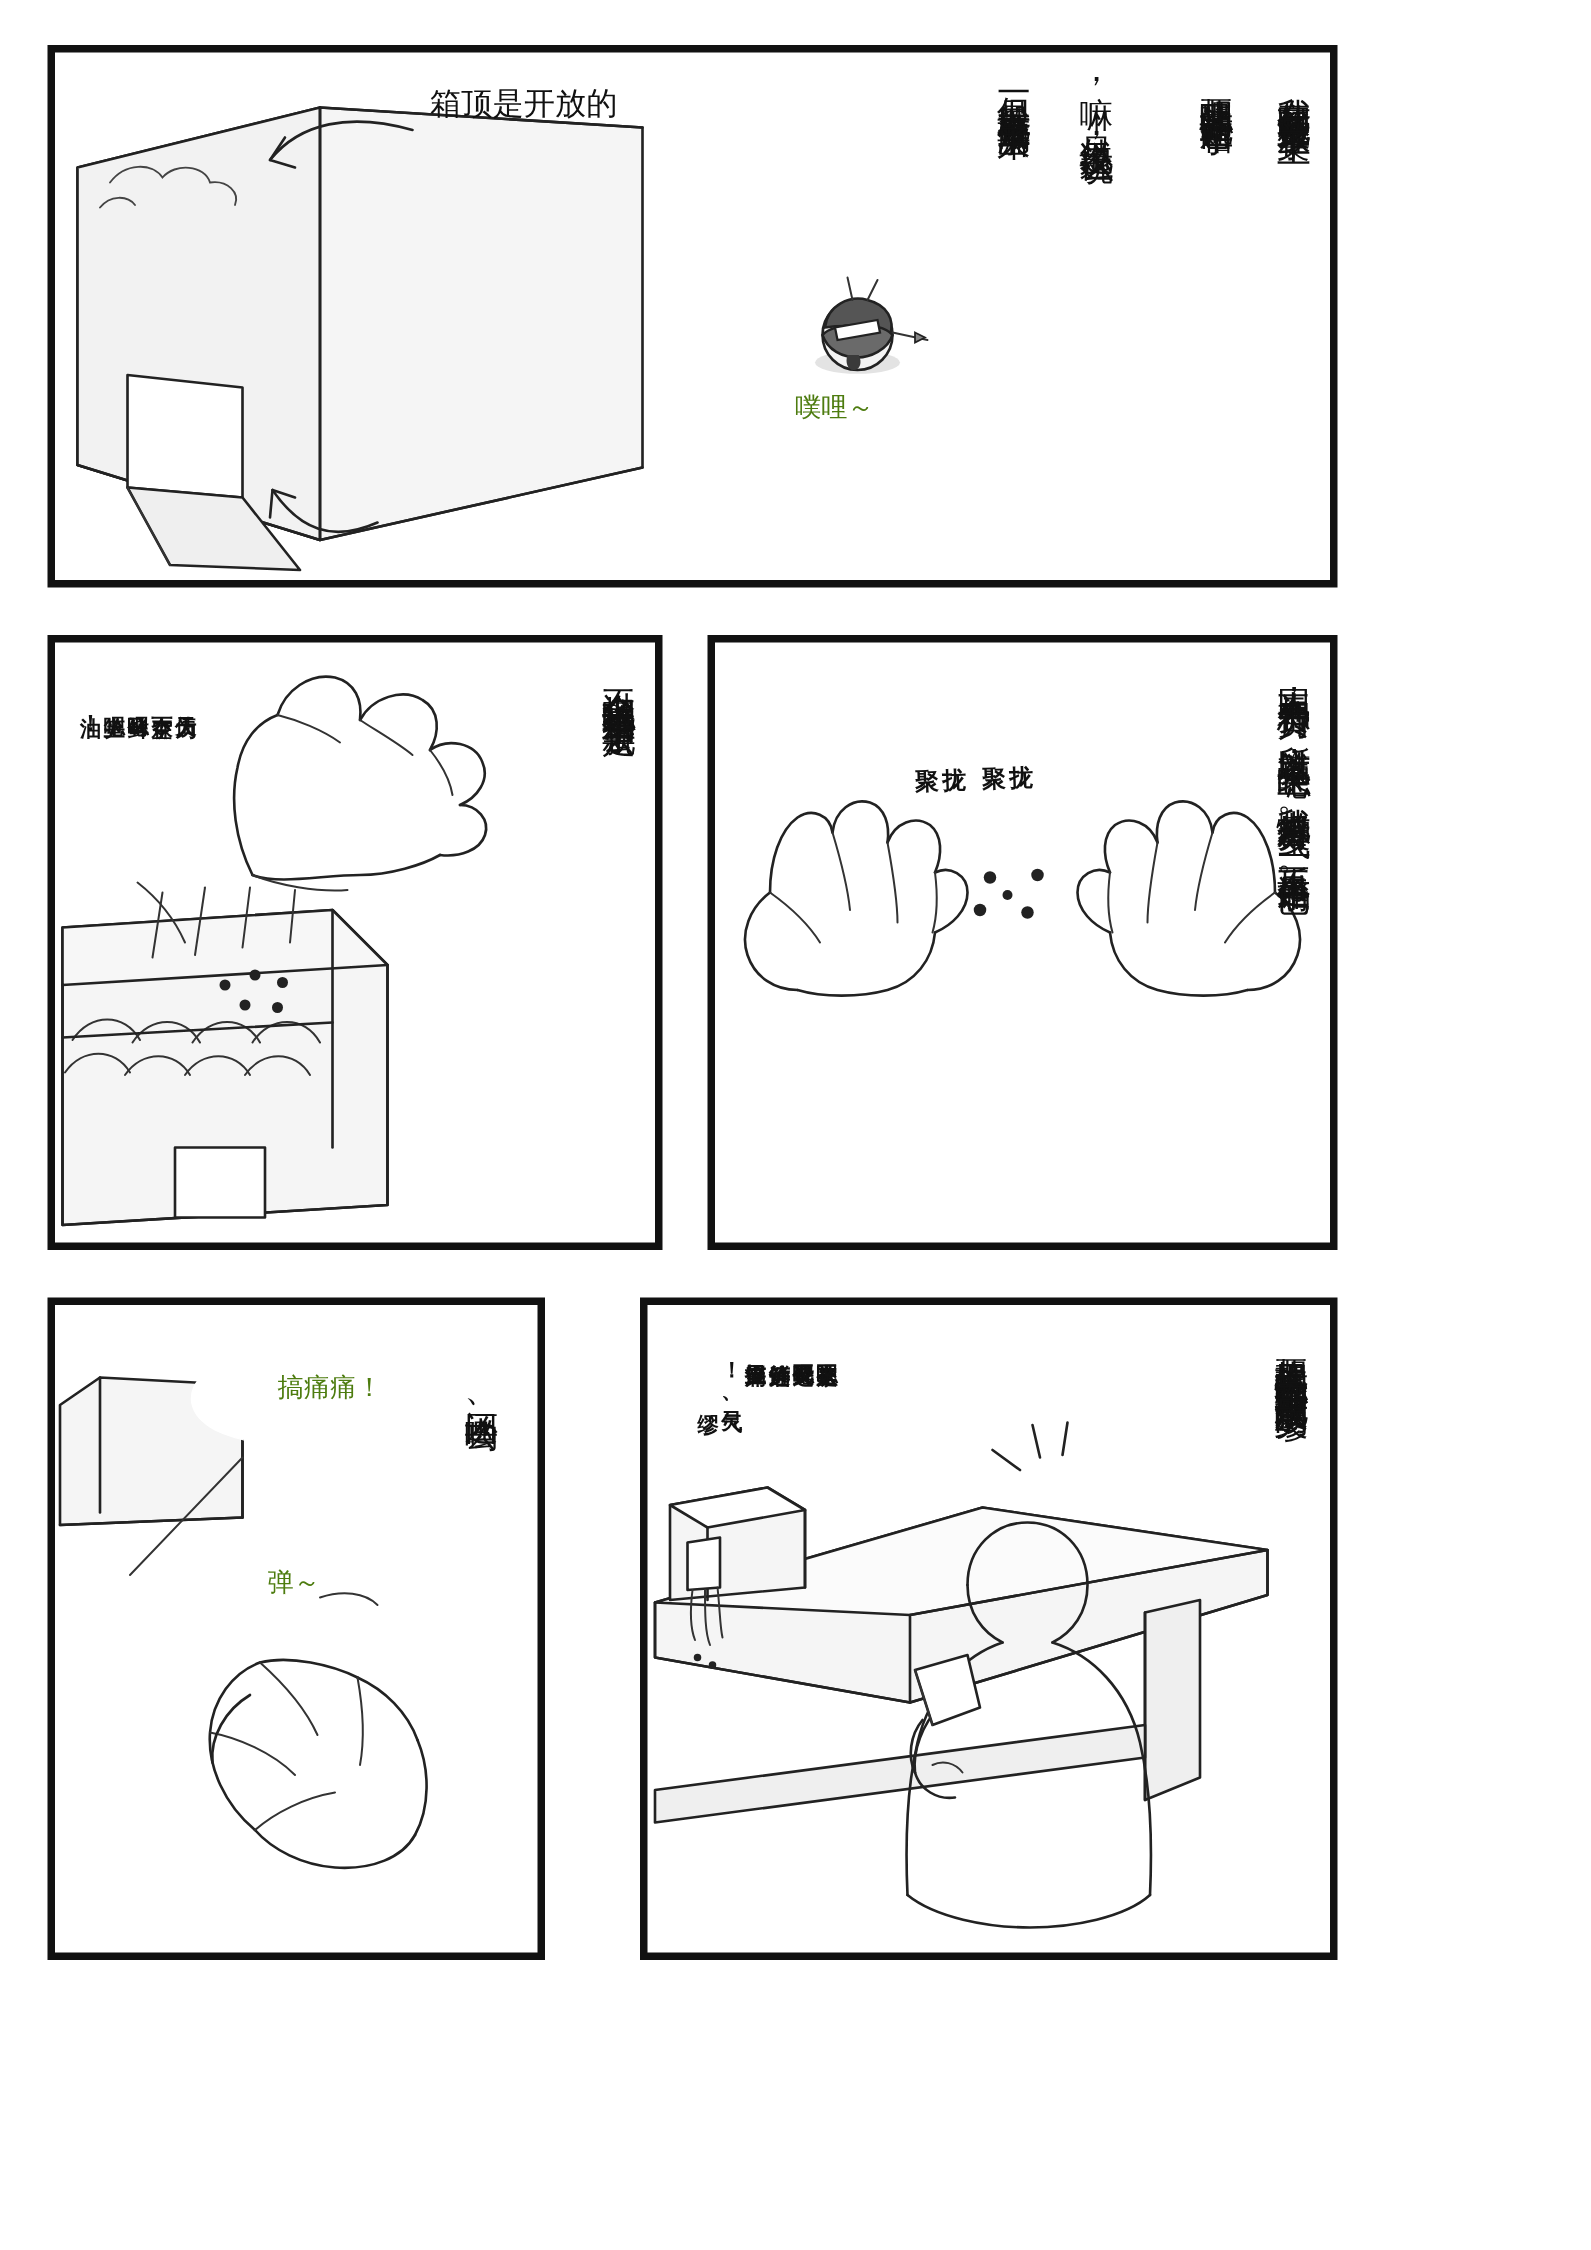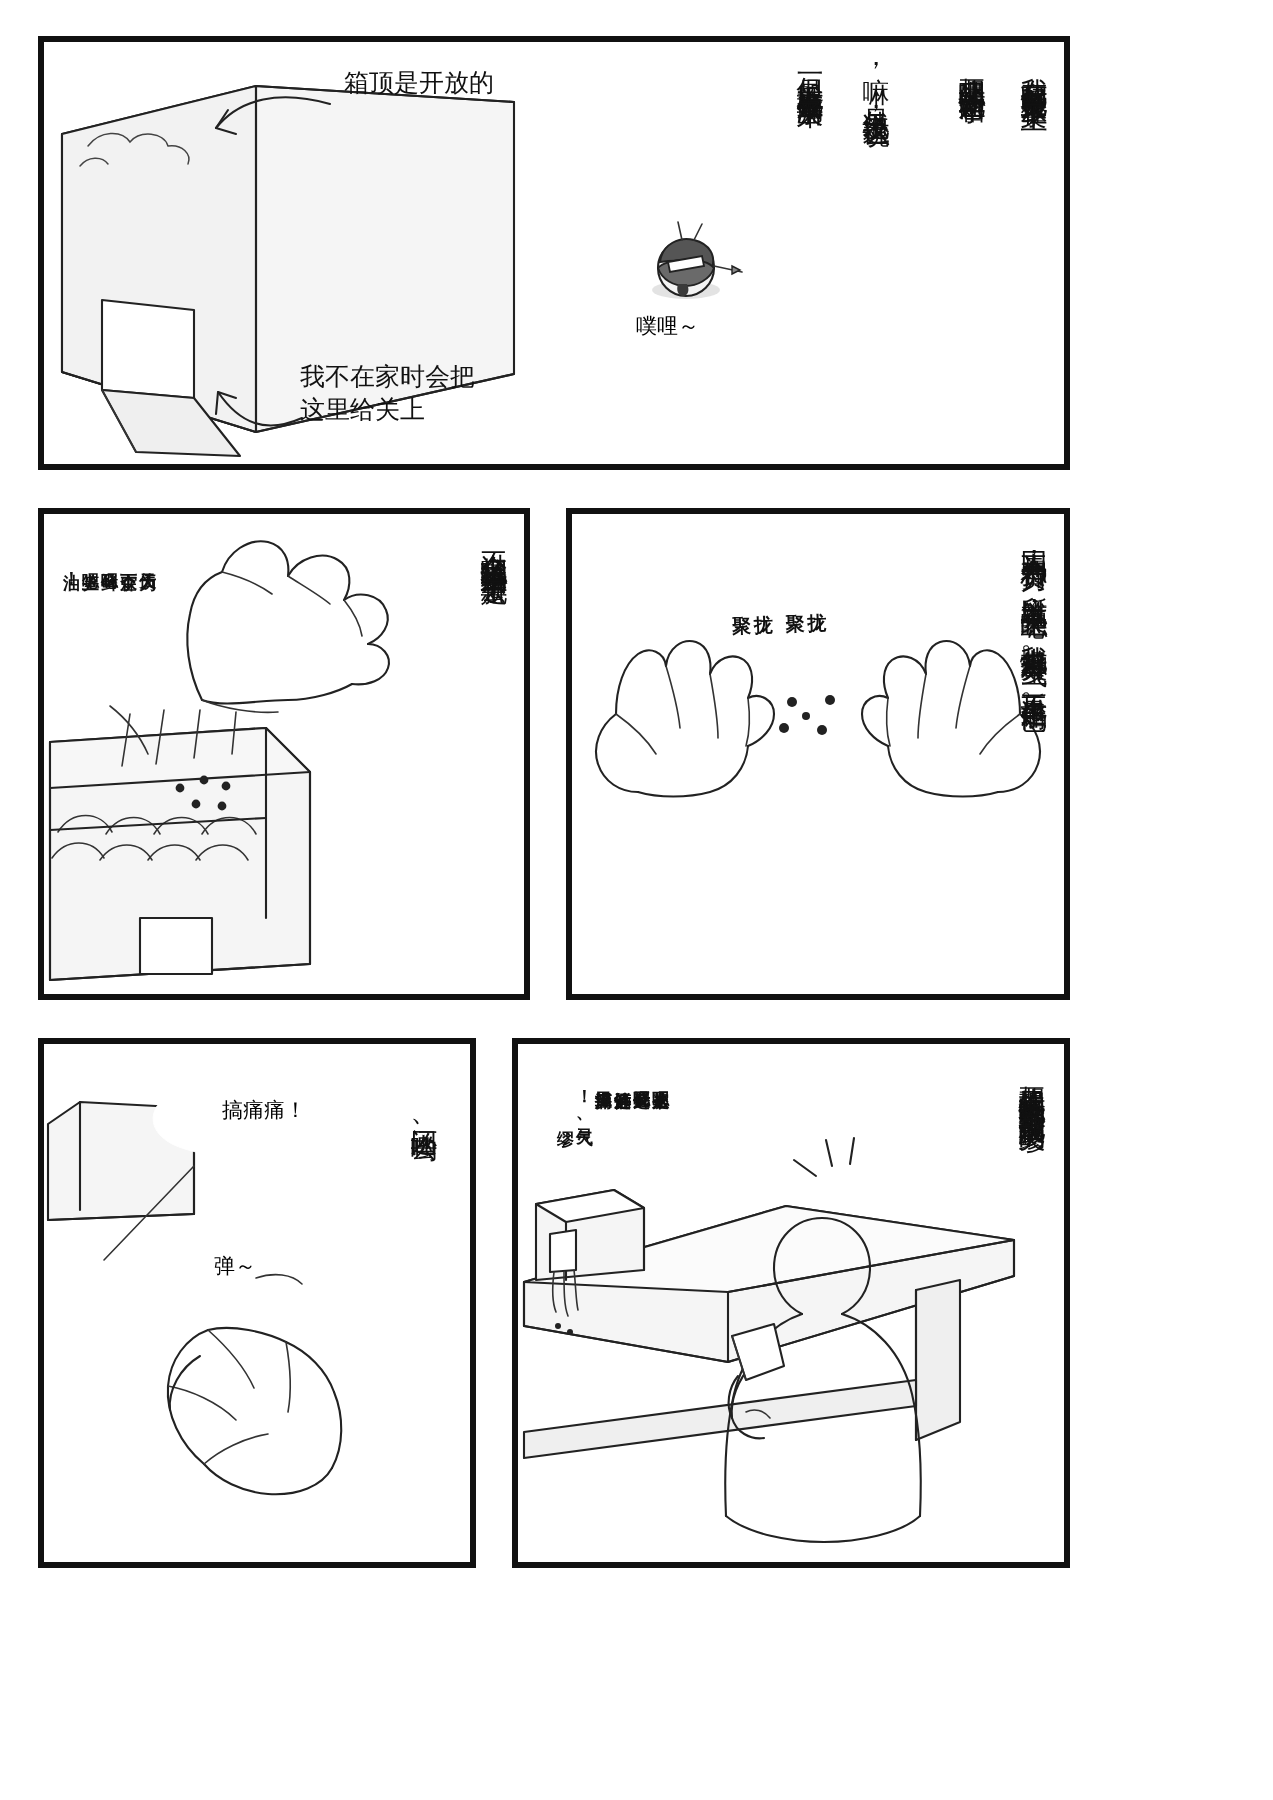--- a/index.html
+++ b/index.html
@@ -15,21 +15,21 @@
   
   .panel {
     position: absolute;
     background: #ffffff;
     border: 6px solid #111111;
     overflow: hidden;
   }
   #panel-1 { left: 38px;  top: 36px;   width: 1032px; height: 434px; }
   #panel-2 { left: 38px;  top: 508px;  width: 492px;  height: 492px; }
   #panel-3 { left: 566px; top: 508px;  width: 504px;  height: 492px; }
-  #panel-4 { left: 38px;  top: 1038px; width: 438px;  height: 530px; }
+  #panel-4 { left: 38px;  top: 1038px; width: 398px;  height: 530px; }
   #panel-5 { left: 512px; top: 1038px; width: 558px;  height: 530px; }
 
   
   .vtext {
     position: absolute;
     writing-mode: vertical-rl;
     text-orientation: upright;
     font-family: "DejaVu Sans", "Liberation Sans", sans-serif;
     font-size: 27px;
     line-height: 1.32;
@@ -67,21 +67,21 @@
   .hand.sfx {
     font-size: 19px;
     letter-spacing: 3px;
     transform: rotate(-2deg);
   }
 
   
   .sfxplain {
     position: absolute;
     font-size: 21px;
-    color: #000000;
+    color: #4d7c0f;
     font-weight: 500;
   }
 
   svg { display: block; overflow: visible; }
   .ln { fill: none; stroke: #222; stroke-width: 2.1; stroke-linecap: round; stroke-linejoin: round; }
   .ln-thin { fill: none; stroke: #333; stroke-width: 1.6; stroke-linecap: round; stroke-linejoin: round; }
   .ln-soft { fill: none; stroke: #444; stroke-width: 1.5; stroke-linecap: round; }
   .fill-lt { fill: #efefef; stroke: #222; stroke-width: 2.1; stroke-linejoin: round; }
   .fill-lt2 { fill: #f5f5f5; stroke: #222; stroke-width: 2.1; stroke-linejoin: round; }
   .fill-w { fill: #ffffff; stroke: #222; stroke-width: 2.1; stroke-linejoin: round; }
@@ -130,22 +130,20 @@
 
         <path class="ln-thin" d="M58 28 L86 34"></path>
         <path d="M76 28 l8 4 l-8 4 z" fill="#888" stroke="#222" stroke-width="1.4"></path>
 
         <path d="M22 46 C20 52 22 58 27 58 C32 58 34 52 31 46 Z" fill="#3a3a3a"></path>
       </g>
     </svg>
 
     <div class="htext" style="left:300px; top:24px;">箱顶是开放的</div>
 
-    <div class="htext" style="left:256px; top:318px;">我不在家时会把
-这里给关上</div>
 
     <div class="sfxplain" style="left:592px; top:270px;">噗哩～</div>
 
     <div class="vtext" style="right:12px; top:14px; height:392px;">我在家的时候就把灵梦放在桌子上。</div>
     <div class="vtext" style="right:74px; top:14px; height:392px;">想要嗯嗯的话就让它回箱子…</div>
     <div class="vtext" style="right:170px; top:14px; height:392px;">嘛，虽然说是这么说，</div>
     <div class="vtext" style="right:236px; top:14px; height:392px;">但是一般就直接在外面漏出来了…</div>
   </div>
 
   <div class="panel" id="panel-2">

